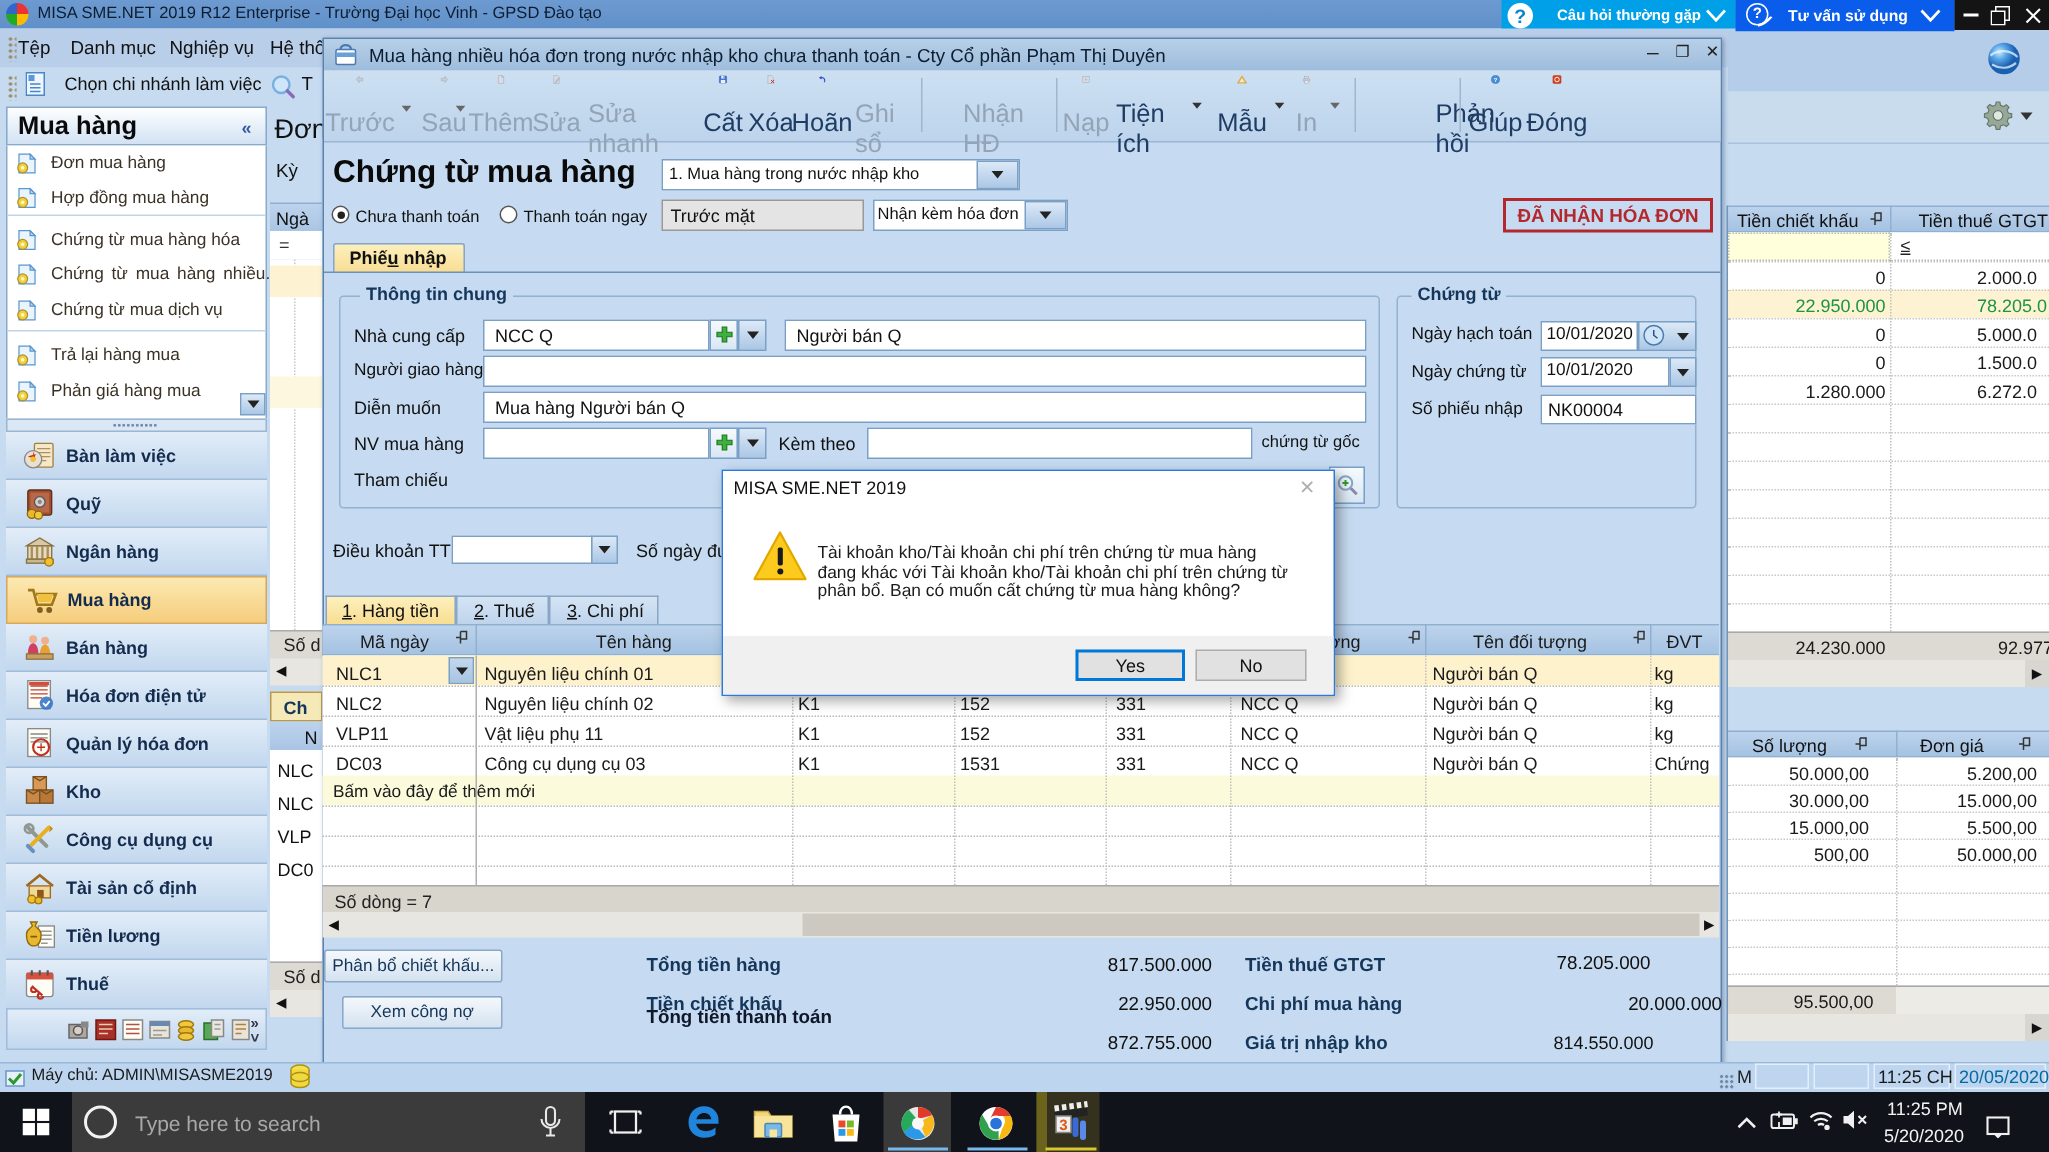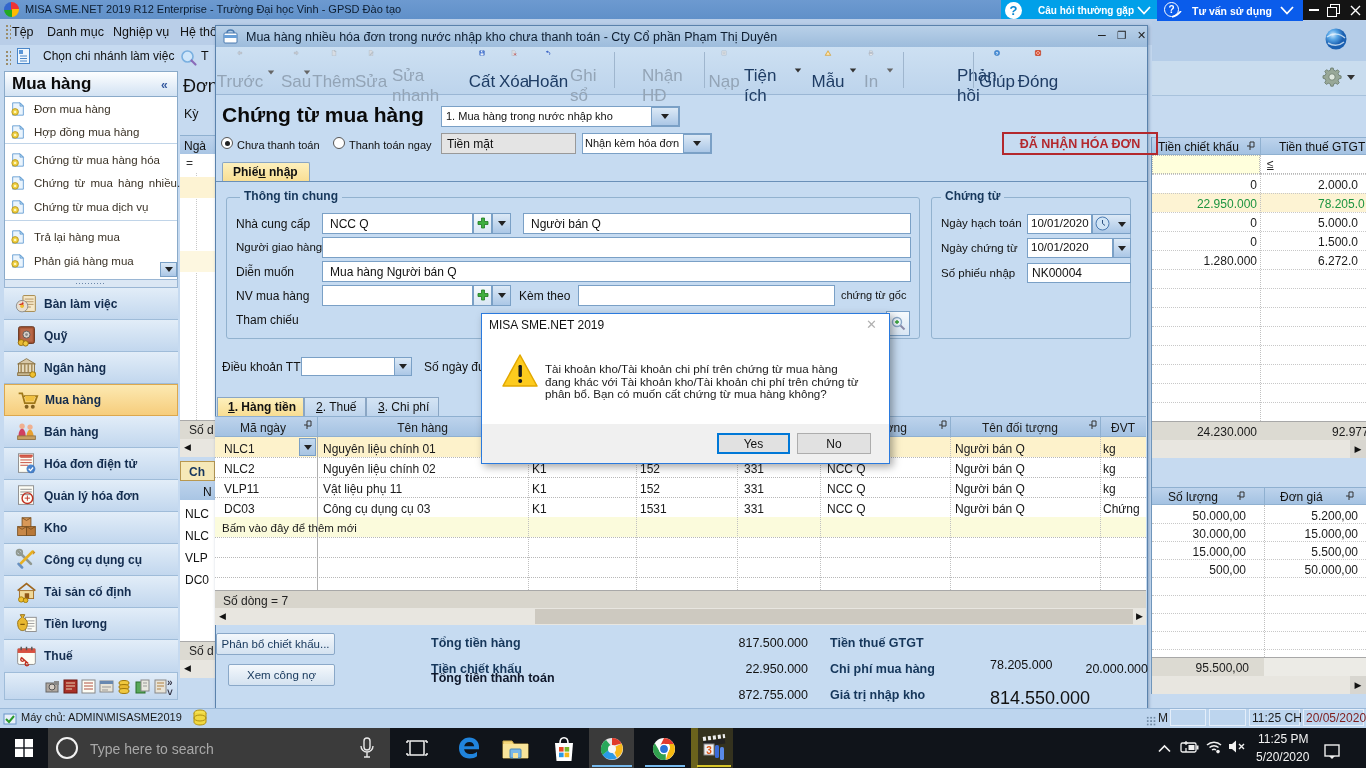--- a/index.html
+++ b/index.html
@@ -595,27 +595,27 @@
   <div class="t" style="left:446px;top:111px;font-size:11px">1. Mua hàng trong nước nhập kho</div>
   <div class="dd" style="left:651px;top:107px;width:28px;height:19px">
       <span class="car"></span>
     </div>
   <div class="a" style="left:221px;top:137px;width:12px;height:12px;border:1px solid #555;border-radius:50%;background:#fff"></div>
   <div class="a" style="left:224.5px;top:140.5px;width:5px;height:5px;border-radius:50%;background:#222"></div>
   <div class="t" style="left:237px;top:140px;font-size:11px">Chưa thanh toán</div>
   <div class="a" style="left:333px;top:137px;width:12px;height:12px;border:1px solid #555;border-radius:50%;background:#fff"></div>
   <div class="t" style="left:349px;top:140px;font-size:11px">Thanh toán ngay</div>
   <div class="in" style="left:441px;top:133px;width:135px;height:21px;background:#e4e4e4;border-color:#999"></div>
-  <div class="t" style="left:447px;top:138px;font-size:12px">Tiền mặt</div>
+  <div class="t" style="left:447px;top:138px;font-size:12px">Trước mặt</div>
   <div class="in" style="left:582px;top:133px;width:130px;height:21px"></div>
   <div class="t" style="left:585px;top:138px;font-size:11px">Nhận kèm hóa đơn</div>
   <div class="dd" style="left:683px;top:134px;width:28px;height:19px">
       <span class="car"></span>
     </div>
-  <div class="a" style="left:1002px;top:132px;width:156px;height:23px;border:2px solid #b3282d;display:flex;align-items:center;justify-content:center">
+  <div class="a" style="left:1002px;top:132px;width:140px;height:23px;border:2px solid #b3282d;display:flex;align-items:center;justify-content:center">
       <span style="color:#b3282d;font-weight:bold;font-size:12.5px;white-space:nowrap">ĐÃ NHẬN HÓA ĐƠN</span>
     </div>
 
   <div class="a" style="left:222px;top:162px;width:88px;height:20px;background:linear-gradient(#fdf0bc,#f8dd92);border:1px solid #8aa6c4;border-bottom:none;border-radius:2px 2px 0 0"></div>
   <div class="t" style="left:233px;top:166px;font-size:12px;font-weight:bold">Phiế<span style="text-decoration:underline">u</span> nhập</div>
   <div class="hline" style="left:216px;top:181px;width:931px;background:#6a90b8"></div>
 
   <div class="a" style="left:226px;top:197px;width:694px;height:142px;border:1px solid #92b2cf;border-radius:3px"></div>
   <div class="t" style="left:240px;top:190px;font-size:12px;font-weight:bold;color:#15365a;background:#c6dbf1;padding:0 4px">Thông tin chung</div>
   <div class="a" style="left:931px;top:197px;width:200px;height:142px;border:1px solid #92b2cf;border-radius:3px"></div>
@@ -680,21 +680,21 @@
   </div>
 
   <div class="t" style="left:222px;top:361px;font-size:12px">Điều khoản TT</div>
   <div class="in" style="left:301px;top:357px;width:94px;height:19px"></div>
   <div class="dd" style="left:394px;top:357px;width:18px;height:19px">
       <span class="car"></span>
     </div>
   <div class="t" style="left:424px;top:361px;font-size:12px">Số ngày được nợ</div>
 
   <div class="a" style="left:217px;top:397px;width:87px;height:19px;background:linear-gradient(#fdf0bc,#f8dd92);border:1px solid #8aa6c4;border-bottom:none"></div>
-  <div class="t" style="left:228px;top:401px;font-size:12px;font-weight:bold"><span style="text-decoration:underline">1</span>. Hàng tiền</div>
+  <div class="t" style="left:228px;top:401px;font-size:12px;font-weight:normal"><span style="text-decoration:underline">1</span>. Hàng tiền</div>
   <div class="a" style="left:304px;top:397px;width:62px;height:19px;background:linear-gradient(#d4e4f4,#bed4ec);border:1px solid #8aa6c4;border-bottom:none"></div>
   <div class="t" style="left:316px;top:401px;font-size:12px"><span style="text-decoration:underline">2</span>. Thuế</div>
   <div class="a" style="left:366px;top:397px;width:73px;height:19px;background:linear-gradient(#d4e4f4,#bed4ec);border:1px solid #8aa6c4;border-bottom:none"></div>
   <div class="t" style="left:378px;top:401px;font-size:12px"><span style="text-decoration:underline">3</span>. Chi phí</div>
   <div id="grid1">
     <div class="a" style="left:215px;top:416px;width:931px;height:21px;background:linear-gradient(#bdd3ec,#a4c2e2);border-top:1px solid #8fb0d0;border-bottom:1px solid #8fb0d0"></div>
     <div class="gridtxt" style="left:215px;top:421px;width:96px;text-align:center">Mã ngày</div>
     <svg class="a" style="left:303px;top:420px" width="9" height="10">
         <path d="M1 5h3M4 1v8M4 1h4v5h-4" fill="none" stroke="#333"></path>
       </svg>
@@ -773,29 +773,29 @@
     <div class="a" style="left:535px;top:609px;width:598px;height:15px;background:#cdc9c0"></div>
     <div class="t" style="left:219px;top:612px;font-size:9px;color:#111">◀</div>
     <div class="t" style="left:1136px;top:612px;font-size:9px;color:#111">▶</div>
   </div>
   <div id="footer1">
     <div class="a" style="left:216px;top:633px;width:119px;height:22px;background:linear-gradient(#f4f8fc,#d4e2f0);border:1px solid #8aa8c8;border-radius:2px;display:flex;align-items:center;justify-content:center;font-size:11.5px;color:#15365a">Phân bổ chiết khấu...</div>
     <div class="a" style="left:228px;top:664px;width:107px;height:22px;background:linear-gradient(#f4f8fc,#d4e2f0);border:1px solid #8aa8c8;border-radius:2px;display:flex;align-items:center;justify-content:center;font-size:11.5px;color:#15365a">Xem công nợ</div>
     <div class="t" style="left:431px;top:637px;font-size:12.5px;font-weight:bold;color:#15365a">Tổng tiền hàng</div>
     <div class="t" style="left:650px;top:637px;font-size:12.5px;width:158px;text-align:right">817.500.000</div>
     <div class="t" style="left:830px;top:637px;font-size:12.5px;font-weight:bold;color:#15365a">Tiền thuế GTGT</div>
-    <div class="t" style="left:990px;top:659px;font-size:12.5px;width:158px;text-align:left">78.205.000</div>
+    <div class="t" style="left:990px;top:636px;font-size:12.5px;width:158px;text-align:center">78.205.000</div>
     <div class="t" style="left:431px;top:663px;font-size:12.5px;font-weight:bold;color:#15365a">Tiền chiết khấu</div>
     <div class="t" style="left:650px;top:663px;font-size:12.5px;width:158px;text-align:right">22.950.000</div>
     <div class="t" style="left:830px;top:663px;font-size:12.5px;font-weight:bold;color:#15365a">Chi phí mua hàng</div>
     <div class="t" style="left:990px;top:663px;font-size:12.5px;width:158px;text-align:right">20.000.000</div>
     <div class="t" style="left:431px;top:672px;font-size:12.5px;font-weight:bold;color:#0f172a">Tổng tiền thanh toán</div>
     <div class="t" style="left:650px;top:689px;font-size:12.5px;width:158px;text-align:right">872.755.000</div>
     <div class="t" style="left:830px;top:689px;font-size:12.5px;font-weight:bold;color:#15365a">Giá trị nhập kho</div>
-    <div class="t" style="left:990px;top:689px;font-size:18px;width:158px;text-align:left">814.550.000</div>
+    <div class="t" style="left:990px;top:689px;font-size:12px;width:158px;text-align:center">814.550.000</div>
   </div>
 </div>
 
 <div id="dialog">
   <div class="a" style="left:481px;top:313px;width:409px;height:151px;background:#fff;border:1px solid #2a7ade;box-shadow:3px 3px 8px rgba(0,0,0,0.35)"></div>
   <div class="t" style="left:489px;top:319px;font-size:12px;color:#111">MISA SME.NET 2019</div>
   <div class="t" style="left:866px;top:318px;font-size:13px;color:#b0b0b0">✕</div>
   <div class="a" style="left:482px;top:424px;width:407px;height:39px;background:#f0f0f0"></div>
   <svg class="a" style="left:501px;top:353px" width="38" height="36" viewBox="0 0 38 36">
       <path d="M19 2L36 33H2z" fill="#fdcb1e" stroke="#e2a800" stroke-width="1.5" stroke-linejoin="round"></path>
@@ -820,21 +820,21 @@
       <ellipse cx="7" cy="4" rx="6" ry="3" fill="#f5e050" stroke="#b09010"></ellipse>
       <path d="M1 4v9c0 1.7 2.7 3 6 3s6-1.3 6-3V4" fill="#f0d840" stroke="#b09010"></path>
       <ellipse cx="7" cy="9" rx="6" ry="3" fill="none" stroke="#b09010"></ellipse>
     </svg>
   <div class="t" style="left:1158px;top:712px;font-size:12px;color:#222">M</div>
   <div class="a" style="left:1170px;top:709px;width:36px;height:17px;border:1px solid #e4eefa"></div>
   <div class="a" style="left:1209px;top:709px;width:37px;height:17px;border:1px solid #e4eefa"></div>
   <div class="a" style="left:1249px;top:709px;width:51px;height:17px;border:1px solid #e4eefa"></div>
   <div class="t" style="left:1252px;top:712px;font-size:12px;color:#1a1a1a">11:25 CH</div>
   <div class="a" style="left:1303px;top:709px;width:61px;height:17px;border:1px solid #e4eefa"></div>
-  <div class="t" style="left:1306px;top:712px;font-size:12px;color:#7f1d1d">20/05/2020</div>
+  <div class="t" style="left:1306px;top:712px;font-size:12px;color:#0369a1">20/05/2020</div>
   <div class="a" style="left:1146px;top:716px;width:10px;height:10px;background-image:radial-gradient(#708aa4 1px,transparent 1.2px);background-size:3.4px 3.4px"></div>
 </div>
 
 <div id="taskbar">
   <div class="a" style="left:0;top:728px;width:1366px;height:40px;background:#10141a"></div>
   <svg class="a" style="left:15px;top:739px" width="18" height="18">
       <rect x="0" y="0" width="8.3" height="8.3" fill="#fff"></rect>
       <rect x="9.7" y="0" width="8.3" height="8.3" fill="#fff"></rect>
       <rect x="0" y="9.7" width="8.3" height="8.3" fill="#fff"></rect>
       <rect x="9.7" y="9.7" width="8.3" height="8.3" fill="#fff"></rect>

